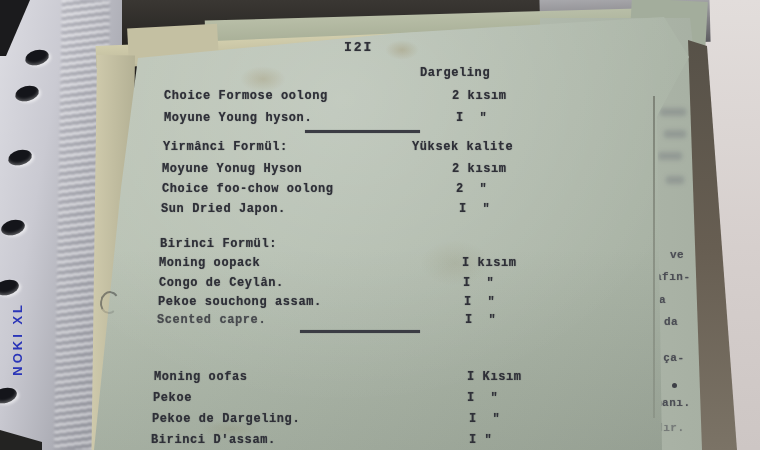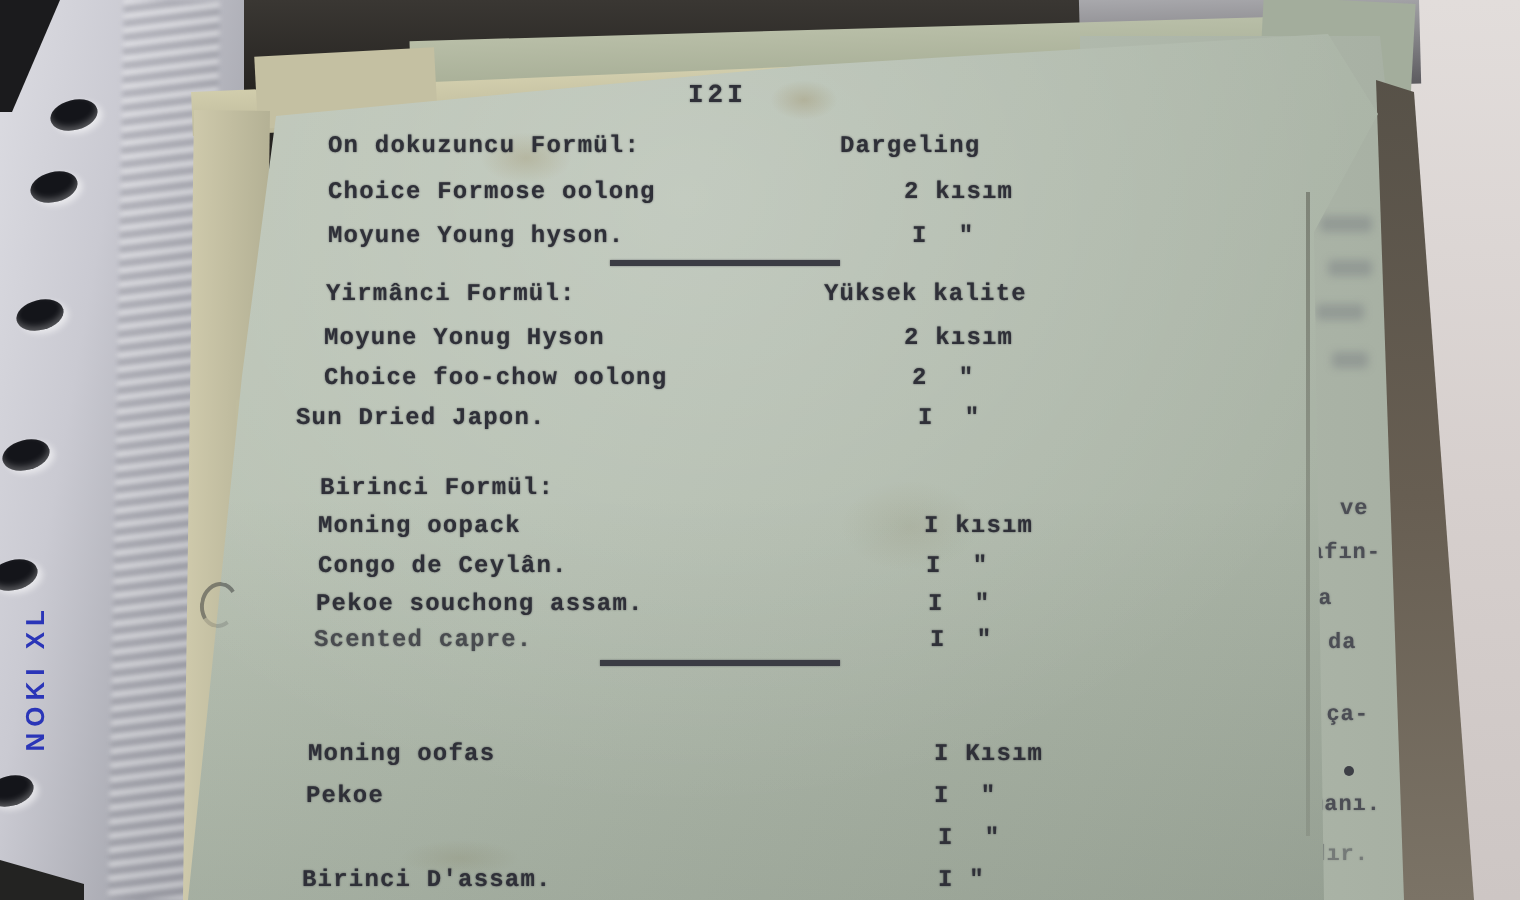--- a/index.html
+++ b/index.html
@@ -122,50 +122,50 @@
     <div class="stain" style="left:240px;top:66px;width:46px;height:26px;background:radial-gradient(rgba(140,115,60,.22),transparent 70%)"></div>
     <div class="stain" style="left:385px;top:40px;width:34px;height:20px;background:radial-gradient(rgba(140,115,60,.25),transparent 70%)"></div>
     <div class="stain" style="left:420px;top:240px;width:70px;height:46px;background:radial-gradient(rgba(120,110,70,.12),transparent 70%)"></div>
     <div class="stain" style="left:200px;top:420px;width:60px;height:18px;background:radial-gradient(rgba(120,110,70,.15),transparent 70%)"></div>
   </div>
   <div class="abs crease"></div>
   <div class="abs crescent"></div>
 
   <span class="t pgnum" style="left:344px;top:40px">I2I</span>
 
-  <span class="t" style="left:164px;top:66px">On dokuzuncu Formül:</span>
   <span class="t" style="left:420px;top:66px">Dargeling</span>
   <span class="t" style="left:164px;top:89px">Choice Formose oolong</span>
   <span class="t" style="left:452px;top:89px">2 kısım</span>
   <span class="t" style="left:164px;top:111px">Moyune Young hyson.</span>
   <span class="t" style="left:456px;top:111px">I  "</span>
   <div class="rule" style="left:305px;top:130px;width:115px"></div>
 
   <span class="t" style="left:163px;top:140px">Yirmânci Formül:</span>
   <span class="t" style="left:412px;top:140px">Yüksek kalite</span>
   <span class="t" style="left:162px;top:162px">Moyune Yonug Hyson</span>
   <span class="t" style="left:452px;top:162px">2 kısım</span>
   <span class="t" style="left:162px;top:182px">Choice foo-chow oolong</span>
   <span class="t" style="left:456px;top:182px">2  "</span>
-  <span class="t" style="left:148px;top:202px">Sun Dried Japon.</span>
+  <span class="t" style="left:161px;top:202px">Sun Dried Japon.</span>
   <span class="t" style="left:459px;top:202px">I  "</span>
 
 
   <span class="t" style="left:160px;top:237px">Birinci Formül:</span>
   <span class="t" style="left:159px;top:256px">Moning oopack</span>
   <span class="t" style="left:462px;top:256px">I kısım</span>
   <span class="t" style="left:159px;top:276px">Congo de Ceylân.</span>
   <span class="t" style="left:463px;top:276px">I  "</span>
   <span class="t" style="left:158px;top:295px">Pekoe souchong assam.</span>
   <span class="t" style="left:464px;top:295px">I  "</span>
   <span class="t" style="left:157px;top:313px;opacity:.8">Scented capre.</span>
   <span class="t" style="left:465px;top:313px">I  "</span>
   <div class="rule" style="left:300px;top:330px;width:120px"></div>
 
   <span class="t" style="left:154px;top:370px">Moning oofas</span>
   <span class="t" style="left:467px;top:370px">I Kısım</span>
   <span class="t" style="left:153px;top:391px">Pekoe</span>
   <span class="t" style="left:467px;top:391px">I  "</span>
+  <span class="t" style="left:152px;top:412px">Pekoe de Dargeling.</span>
   <span class="t" style="left:469px;top:412px">I  "</span>
   <span class="t" style="left:151px;top:433px">Birinci D'assam.</span>
   <span class="t" style="left:469px;top:433px">I "</span>
 
 </div>
 
 </body></html>

